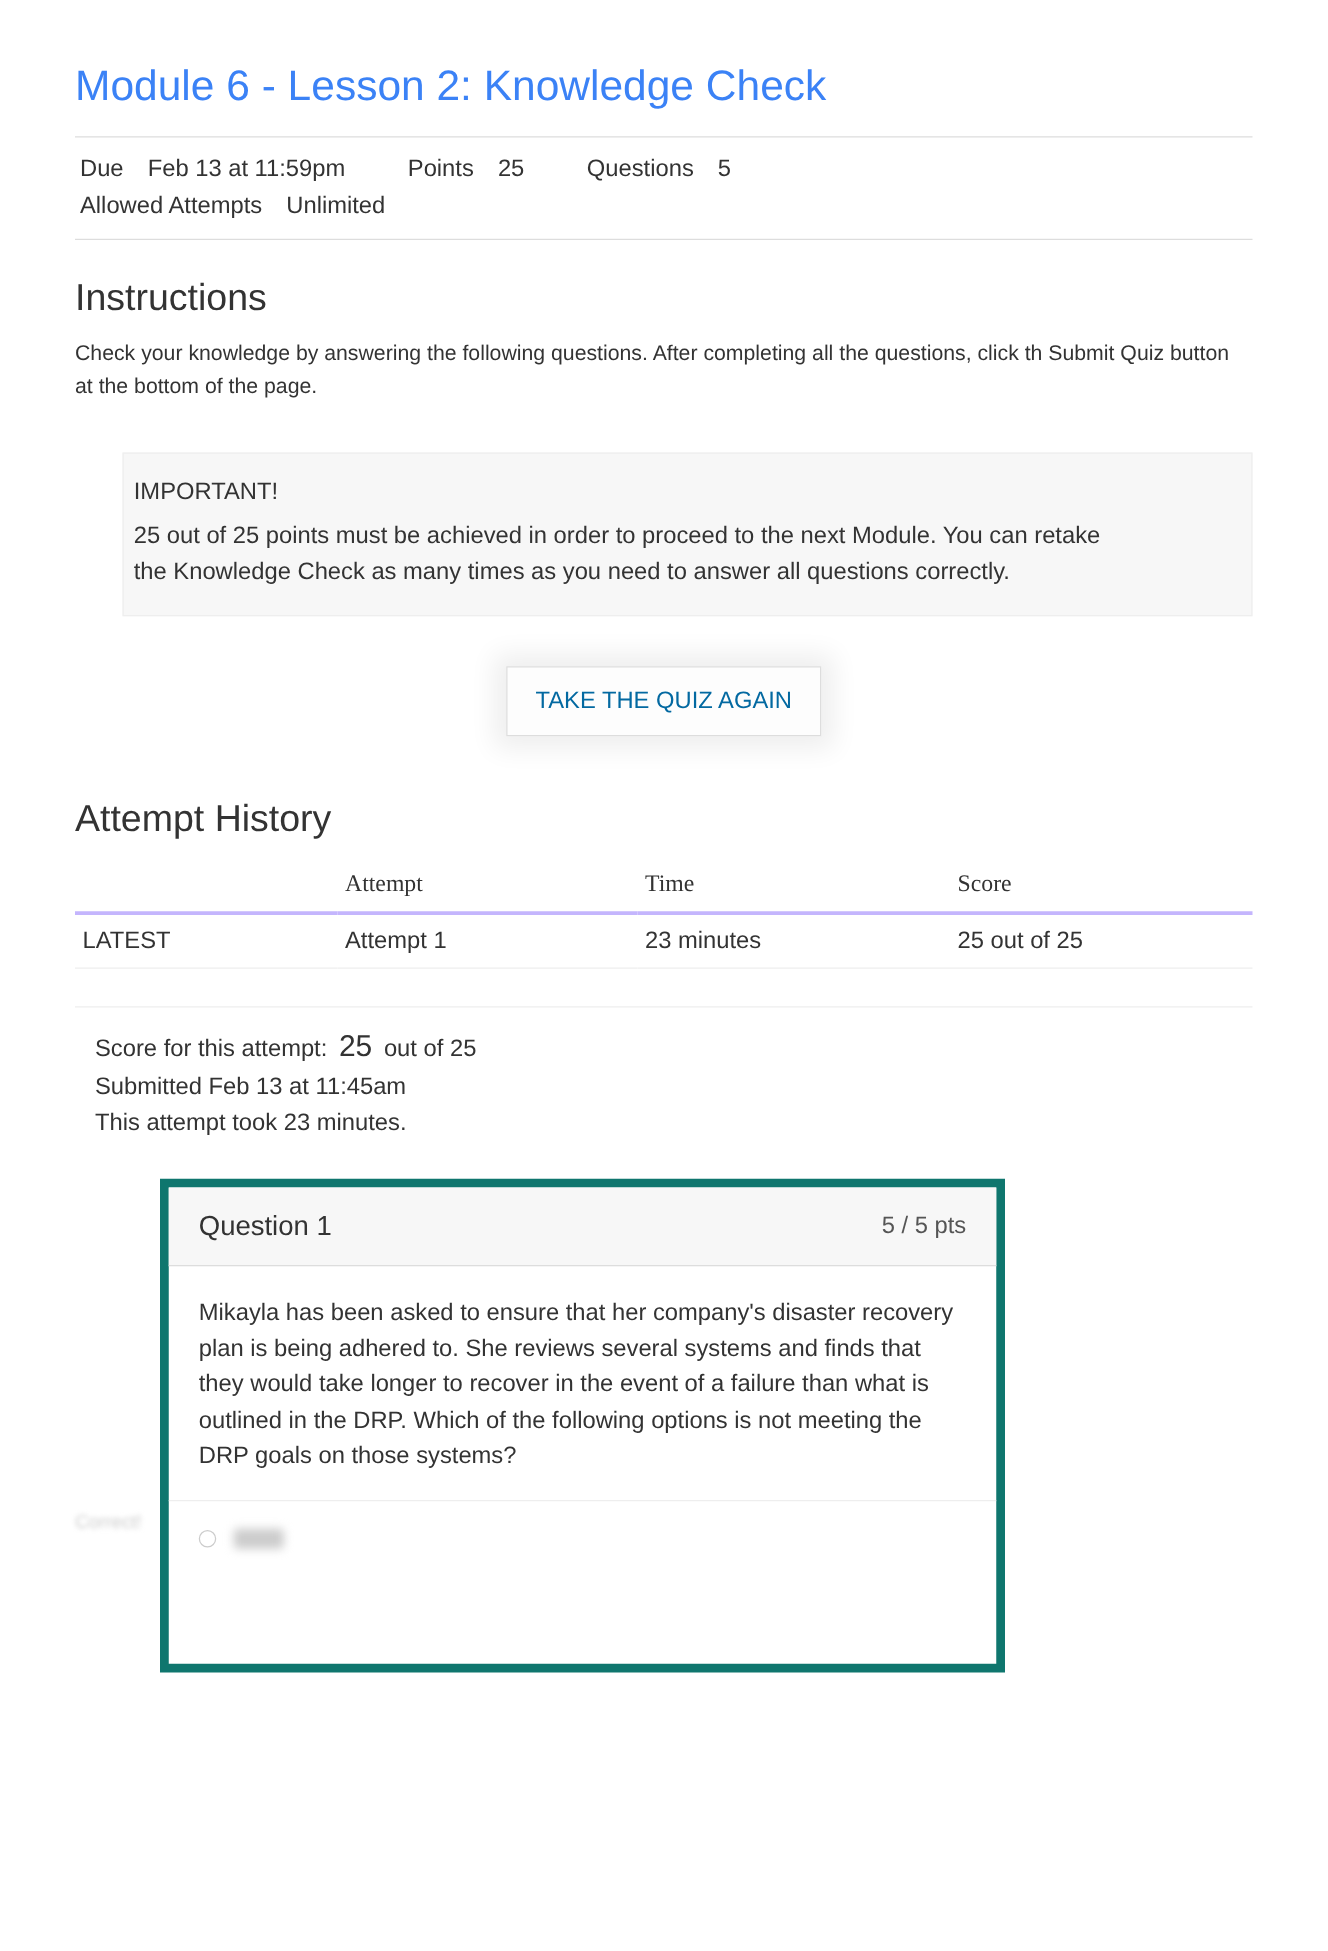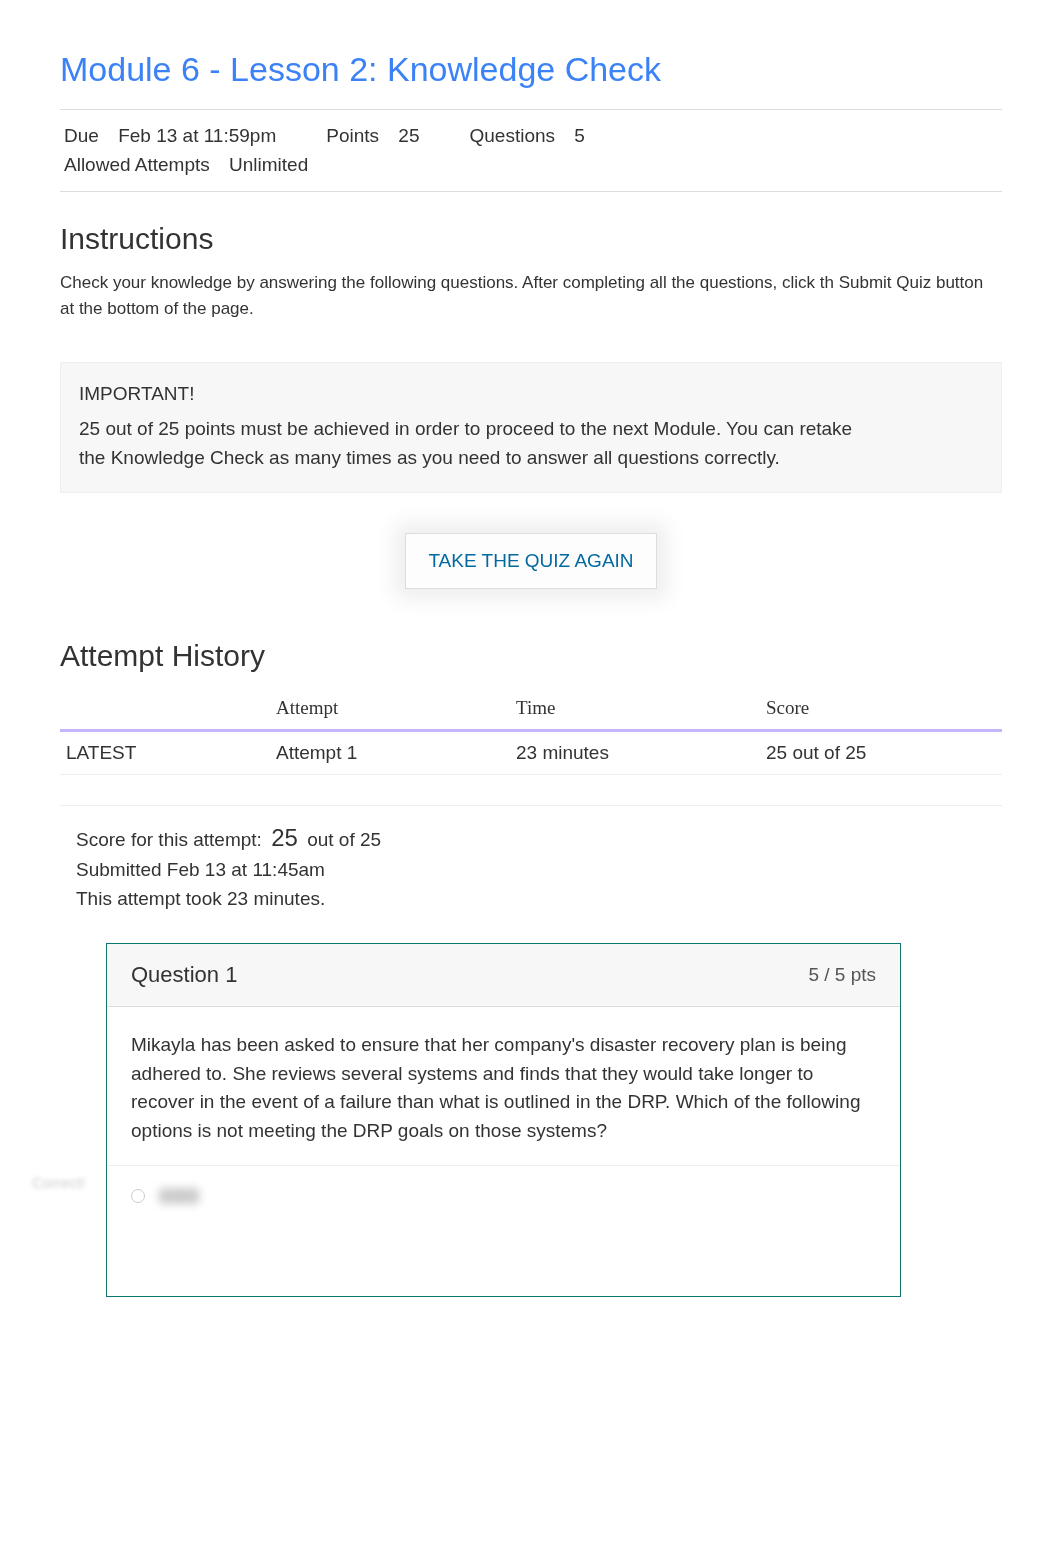--- a/index.html
+++ b/index.html
@@ -50,22 +50,23 @@
       color: #333;
     }
     p.instructions-text {
       font-size: 17px;
       line-height: 1.5;
       margin-bottom: 41px;
     }
     .important-box {
       background: #f7f7f7;
       border: 1px solid #eee;
-      padding: 20px 18px;
+      padding: 20px 8px;
       margin-bottom: 40px;
+      margin-left: 38px;
     }
     .important-title {
       font-size: 19px;
       margin-bottom: 10px;
     }
     .important-body {
       font-size: 19px;
       line-height: 1.5;
       max-width: 780px;
     }
@@ -111,23 +112,23 @@
       padding: 14px 16px 0 16px;
       font-size: 19px;
       line-height: 1.5;
       margin-bottom: 30px;
     }
     .score-line .big-num {
       font-size: 24px;
       margin: 0 4px;
     }
     .question-wrap {
-      margin-left: 46px;
-      width: 795px;
-      border: 1px solid #0f766e;
+      margin-left: 68px;
+      width: 676px;
+      border: 7px solid #0f766e;
       background: #fff;
     }
     .question-header {
       display: flex;
       justify-content: space-between;
       align-items: center;
       background: #f7f7f7;
       border-bottom: 1px solid #ddd;
       padding: 18px 24px;
     }

